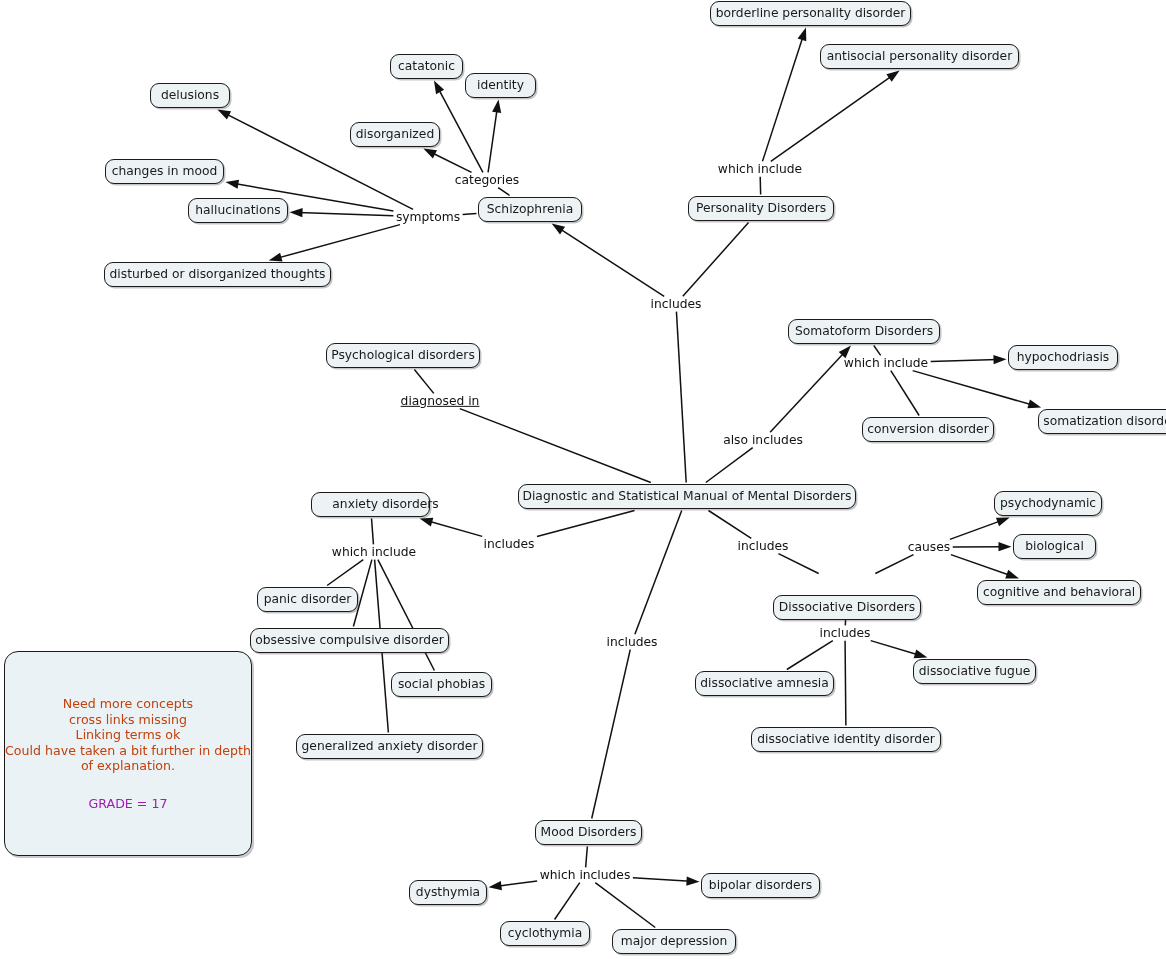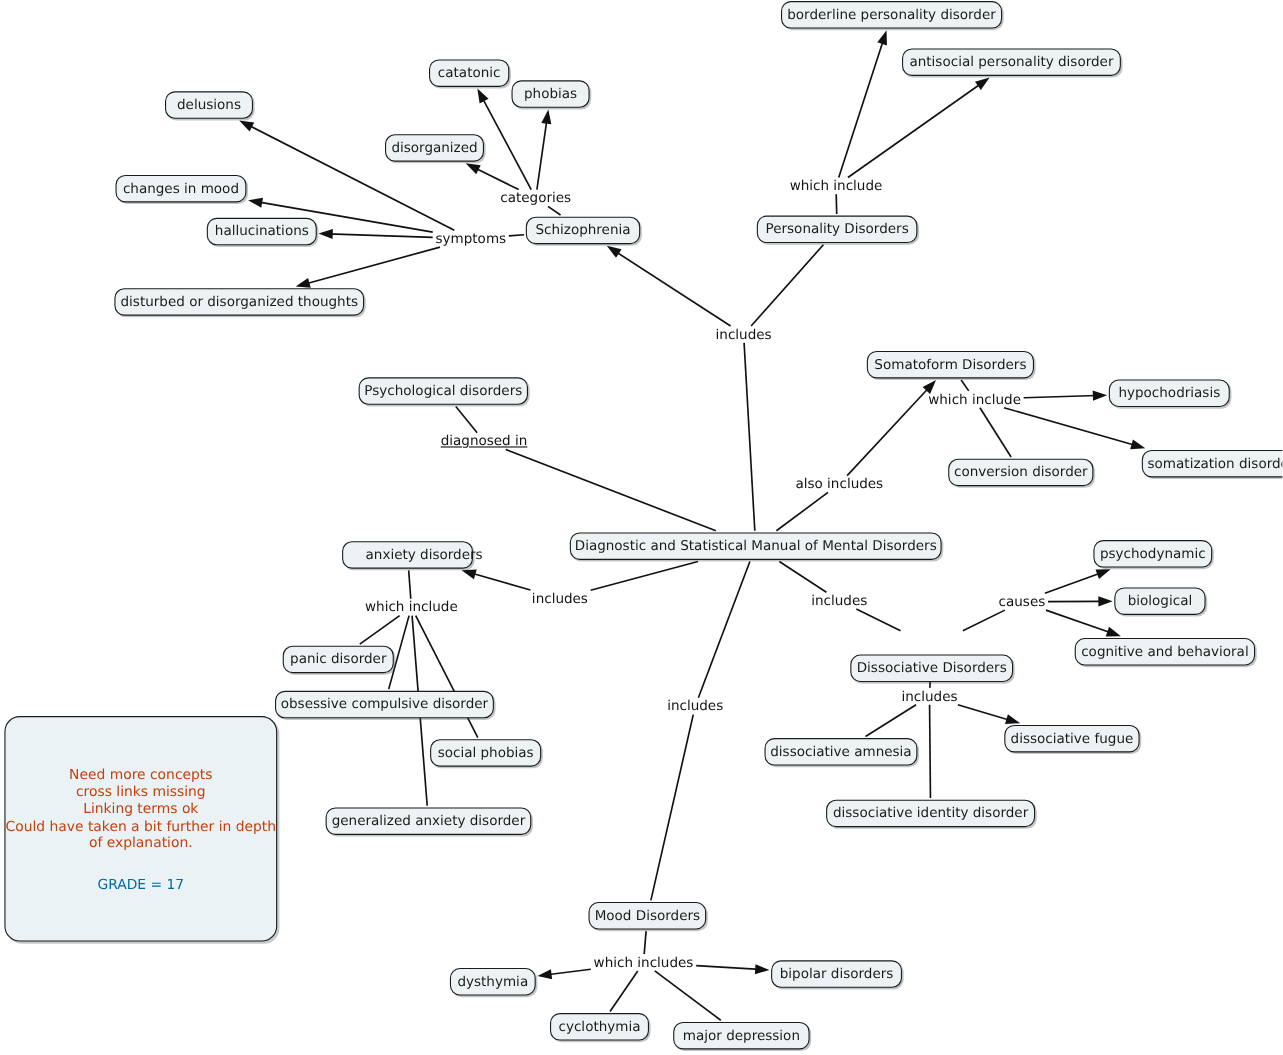--- a/index.html
+++ b/index.html
@@ -66,21 +66,21 @@
     justify-content: center;
     text-align: center;
   }
   .feedback-text {
     color: #c2410c;
     font-size: 12.6px;
     line-height: 15.5px;
     white-space: pre-line;
   }
   .feedback-grade {
-    color: #0369a1;
+    color: #a21caf;
     font-size: 12.6px;
     line-height: 15.5px;
     margin-top: 22px;
   }
 </style>
 </head>
 <body>
 
 <div id="canvas">
 
@@ -250,21 +250,21 @@
 
   <div id="nodes-root">
       <div class="node" style="left: 518px; top: 484px; width: 338px; height: 25px;">Diagnostic and Statistical Manual of Mental Disorders</div>
       <div class="node" style="left: 326px; top: 343px; width: 154px; height: 25px;">Psychological disorders</div>
       <div class="node" style="left: 478px; top: 197px; width: 104px; height: 25px;">Schizophrenia</div>
       <div class="node" style="left: 150px; top: 83px; width: 80px; height: 25px;">delusions</div>
       <div class="node" style="left: 105px; top: 159px; width: 119px; height: 25px;">changes in mood</div>
       <div class="node" style="left: 188px; top: 198px; width: 100px; height: 25px;">hallucinations</div>
       <div class="node" style="left: 104px; top: 262px; width: 227px; height: 25px;">disturbed or disorganized thoughts</div>
       <div class="node" style="left: 390px; top: 54px; width: 73px; height: 25px;">catatonic</div>
-      <div class="node" style="left: 465px; top: 73px; width: 71px; height: 25px;">phobias</div>
+      <div class="node" style="left: 465px; top: 73px; width: 71px; height: 25px;">identity</div>
       <div class="node" style="left: 350px; top: 122px; width: 90px; height: 25px;">disorganized</div>
       <div class="node" style="left: 688px; top: 196px; width: 146px; height: 25px;">Personality Disorders</div>
       <div class="node" style="left: 710px; top: 1px; width: 201px; height: 25px;">borderline personality disorder</div>
       <div class="node" style="left: 820px; top: 44px; width: 199px; height: 25px;">antisocial personality disorder</div>
       <div class="node" style="left: 788px; top: 319px; width: 152px; height: 25px;">Somatoform Disorders</div>
       <div class="node" style="left: 1008px; top: 345px; width: 110px; height: 25px;">hypochodriasis</div>
       <div class="node" style="left: 1018px; top: 409px; width: 144px; height: 25px; margin-left: 20px;">somatization disorder</div>
       <div class="node" style="left: 862px; top: 417px; width: 132px; height: 25px;">conversion disorder</div>
       <div class="node" style="left: 773px; top: 595px; width: 148px; height: 25px;">Dissociative Disorders</div>
       <div class="node" style="left: 994px; top: 491px; width: 108px; height: 25px;">psychodynamic</div>

